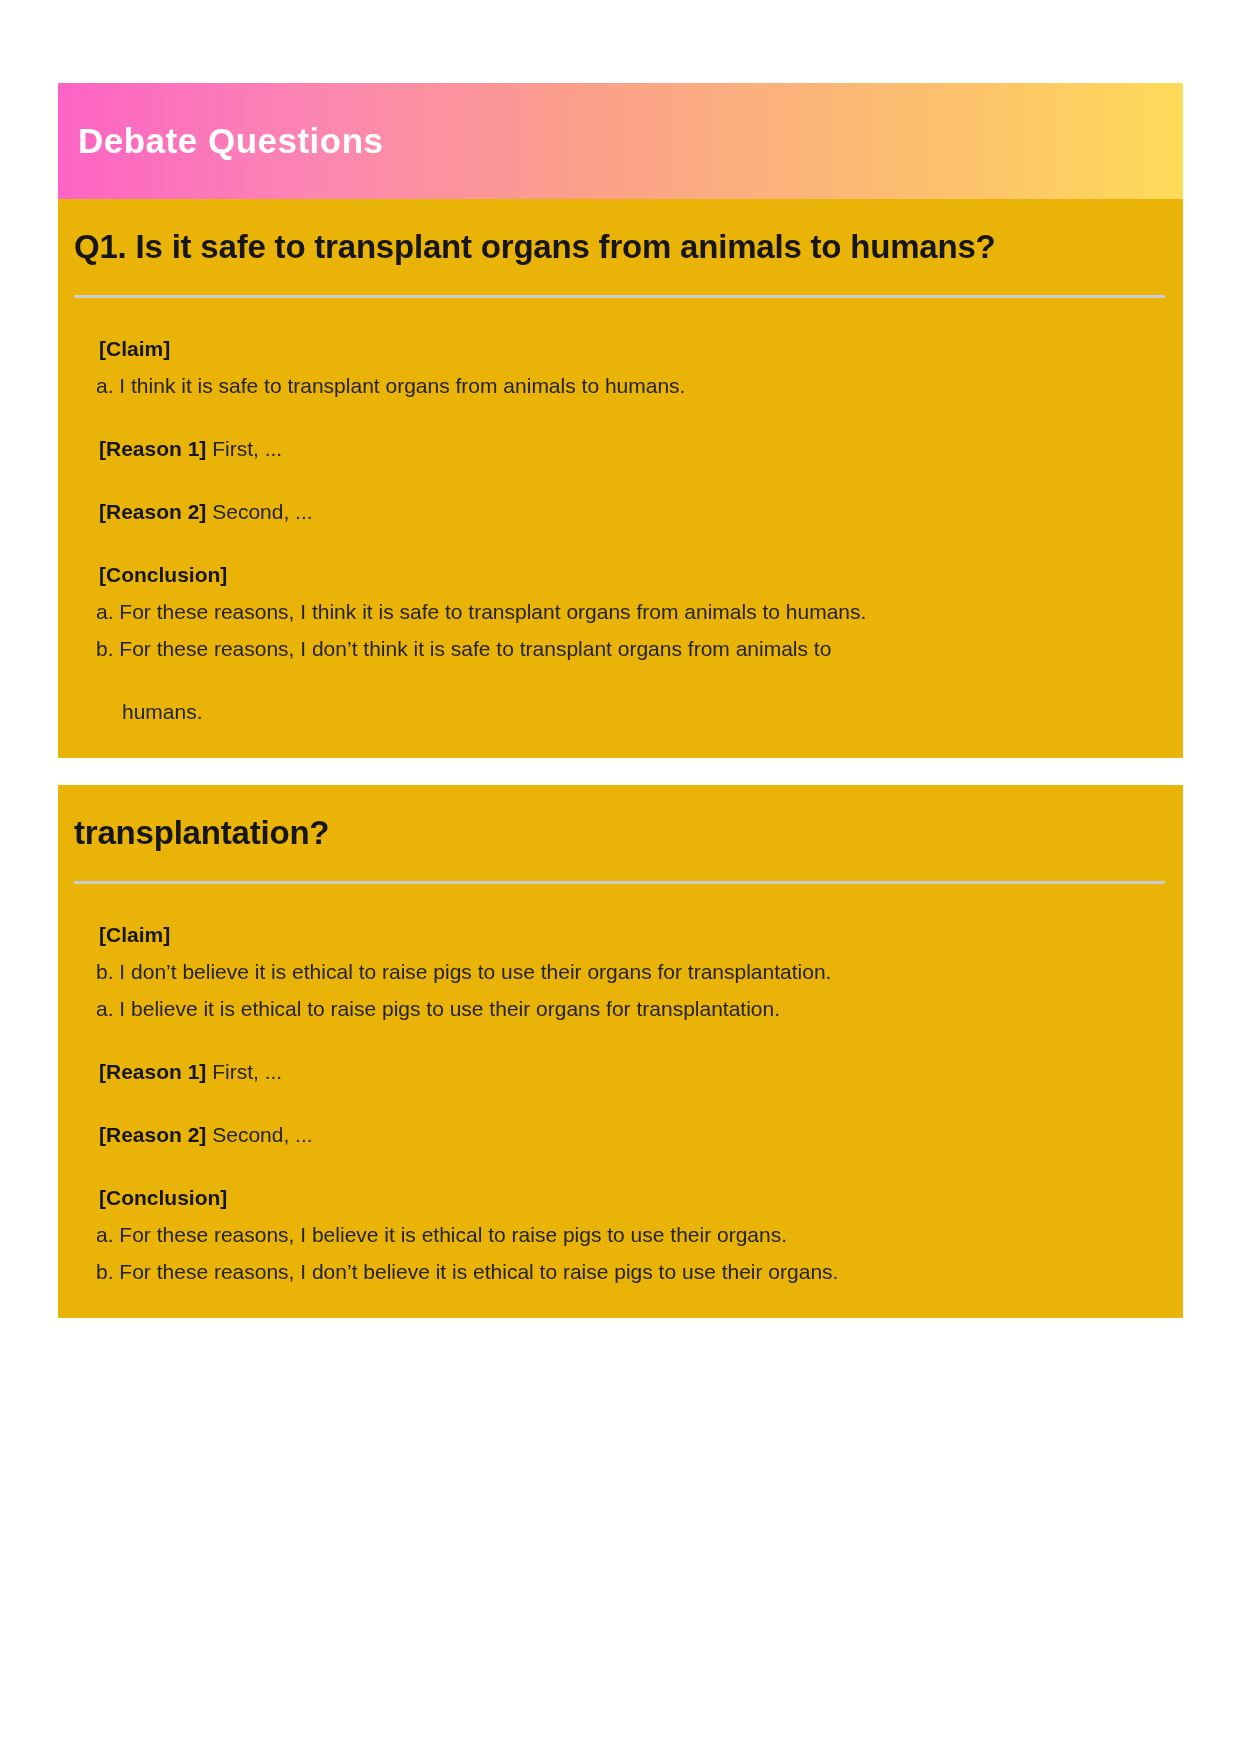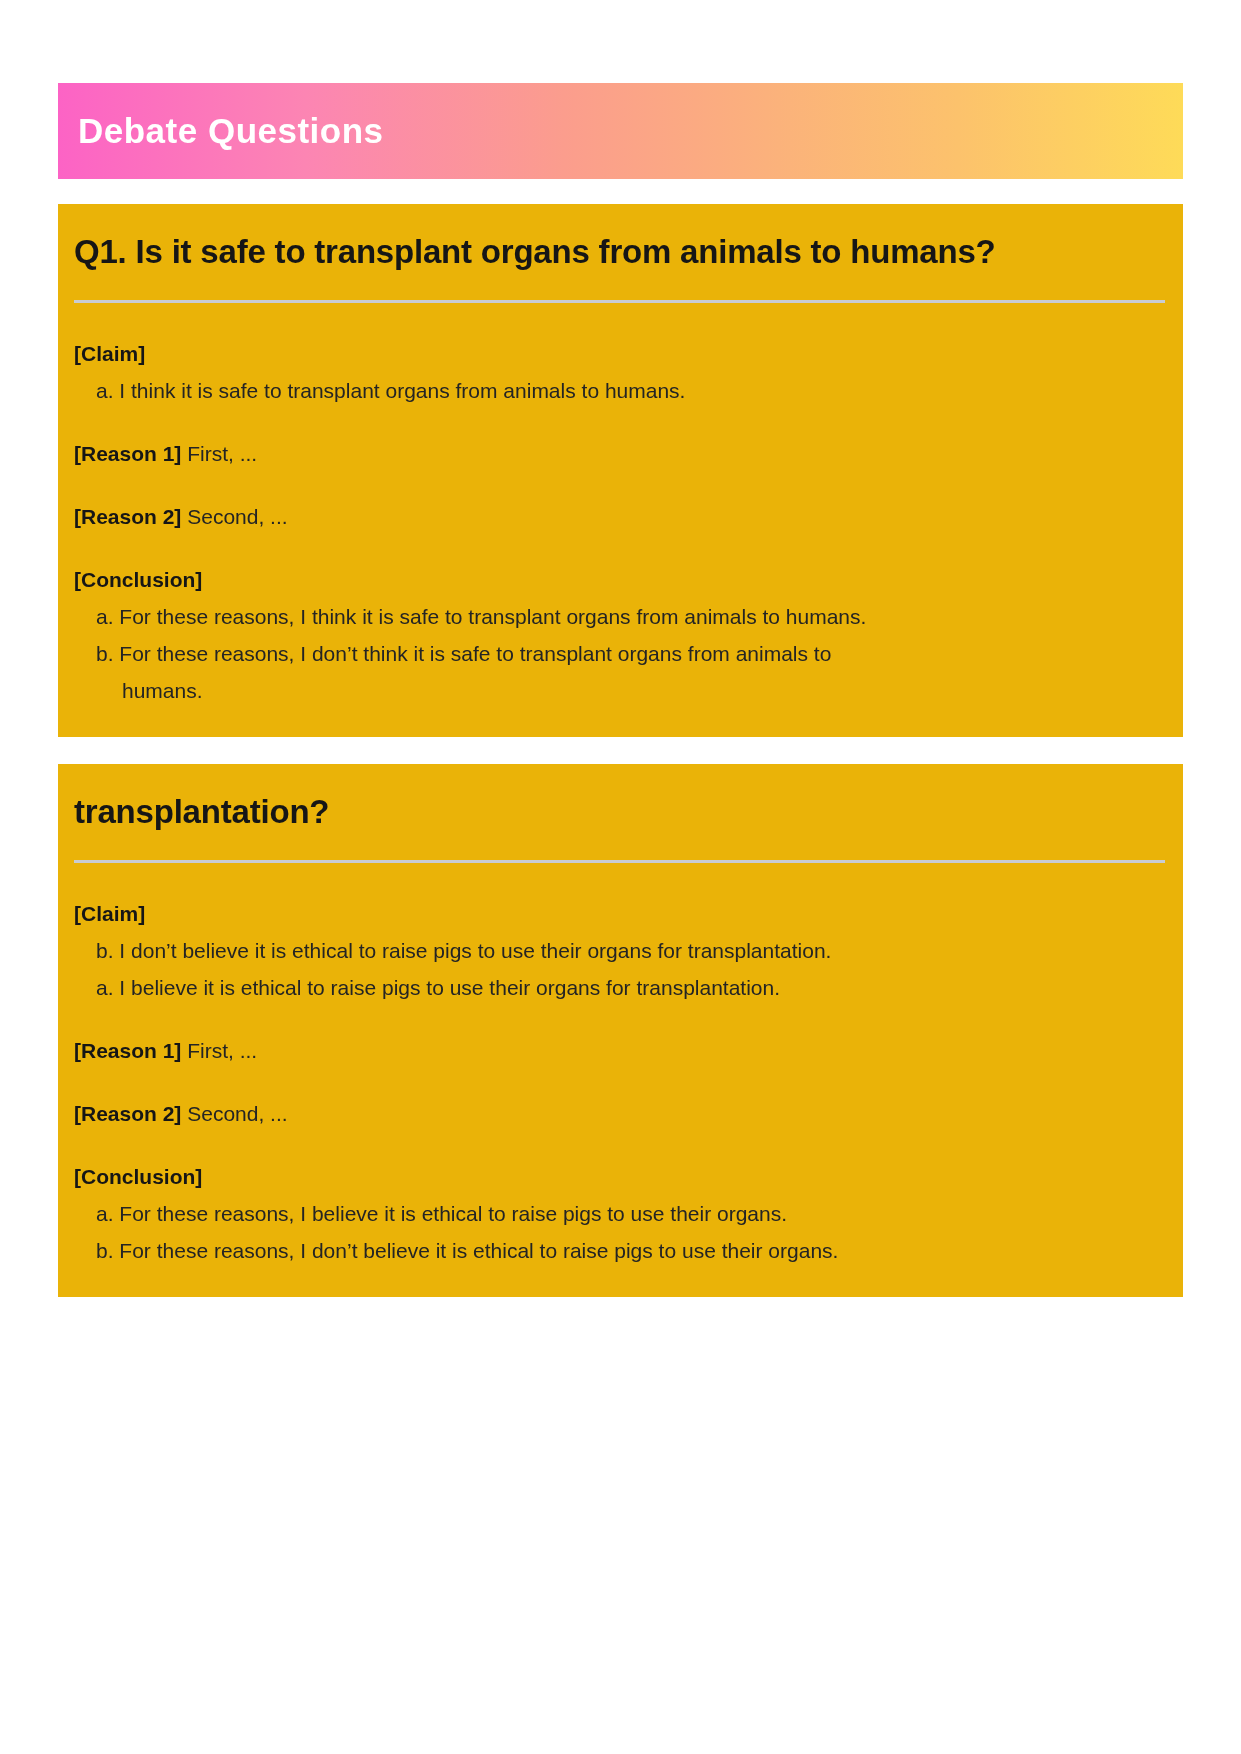--- a/index.html
+++ b/index.html
@@ -9,26 +9,25 @@
     height: 1754px;
     font-family: "Liberation Sans", sans-serif;
     color: #222222;
     position: relative;
     overflow: hidden;
   }
   .page { padding: 83px 58px 0 58px; }
 
   
   .banner {
-    height: 96px;
+    height: 116px;
     display: flex;
     align-items: center;
     padding: 12px 20px;
     background: linear-gradient(90deg, #fc63c5 0%, #fc85b3 22%, #fb9d8d 45%, #fbb17c 63%, #fcc26c 80%, #fedb58 100%);
-    margin-bottom: 25px;
   }
   .banner-title {
     color: #ffffff;
     font-size: 35px;
     font-weight: 700;
     letter-spacing: 0.5px;
   }
 
   
   .card {
@@ -52,23 +51,24 @@
   .section { margin-top: 26px; }
   .section.first { margin-top: 32px; }
   .line-text {
     font-size: 21px;
     line-height: 37px;
     color: #242424;
   }
   .label {
     font-weight: 700;
     color: #161616;
+    margin-left: 25px;
   }
   .item .i-line { display: block; padding-left: 22px; }
-  .item .i-line.cont { padding-left: 48px; }
+  .item .i-line.cont { padding-left: 48px; margin-top: 26px; }
 </style>
 </head>
 <body>
 
 <div class="page">
 
   <header class="banner">
     <h1 class="banner-title">Debate Questions</h1>
   </header>
 

